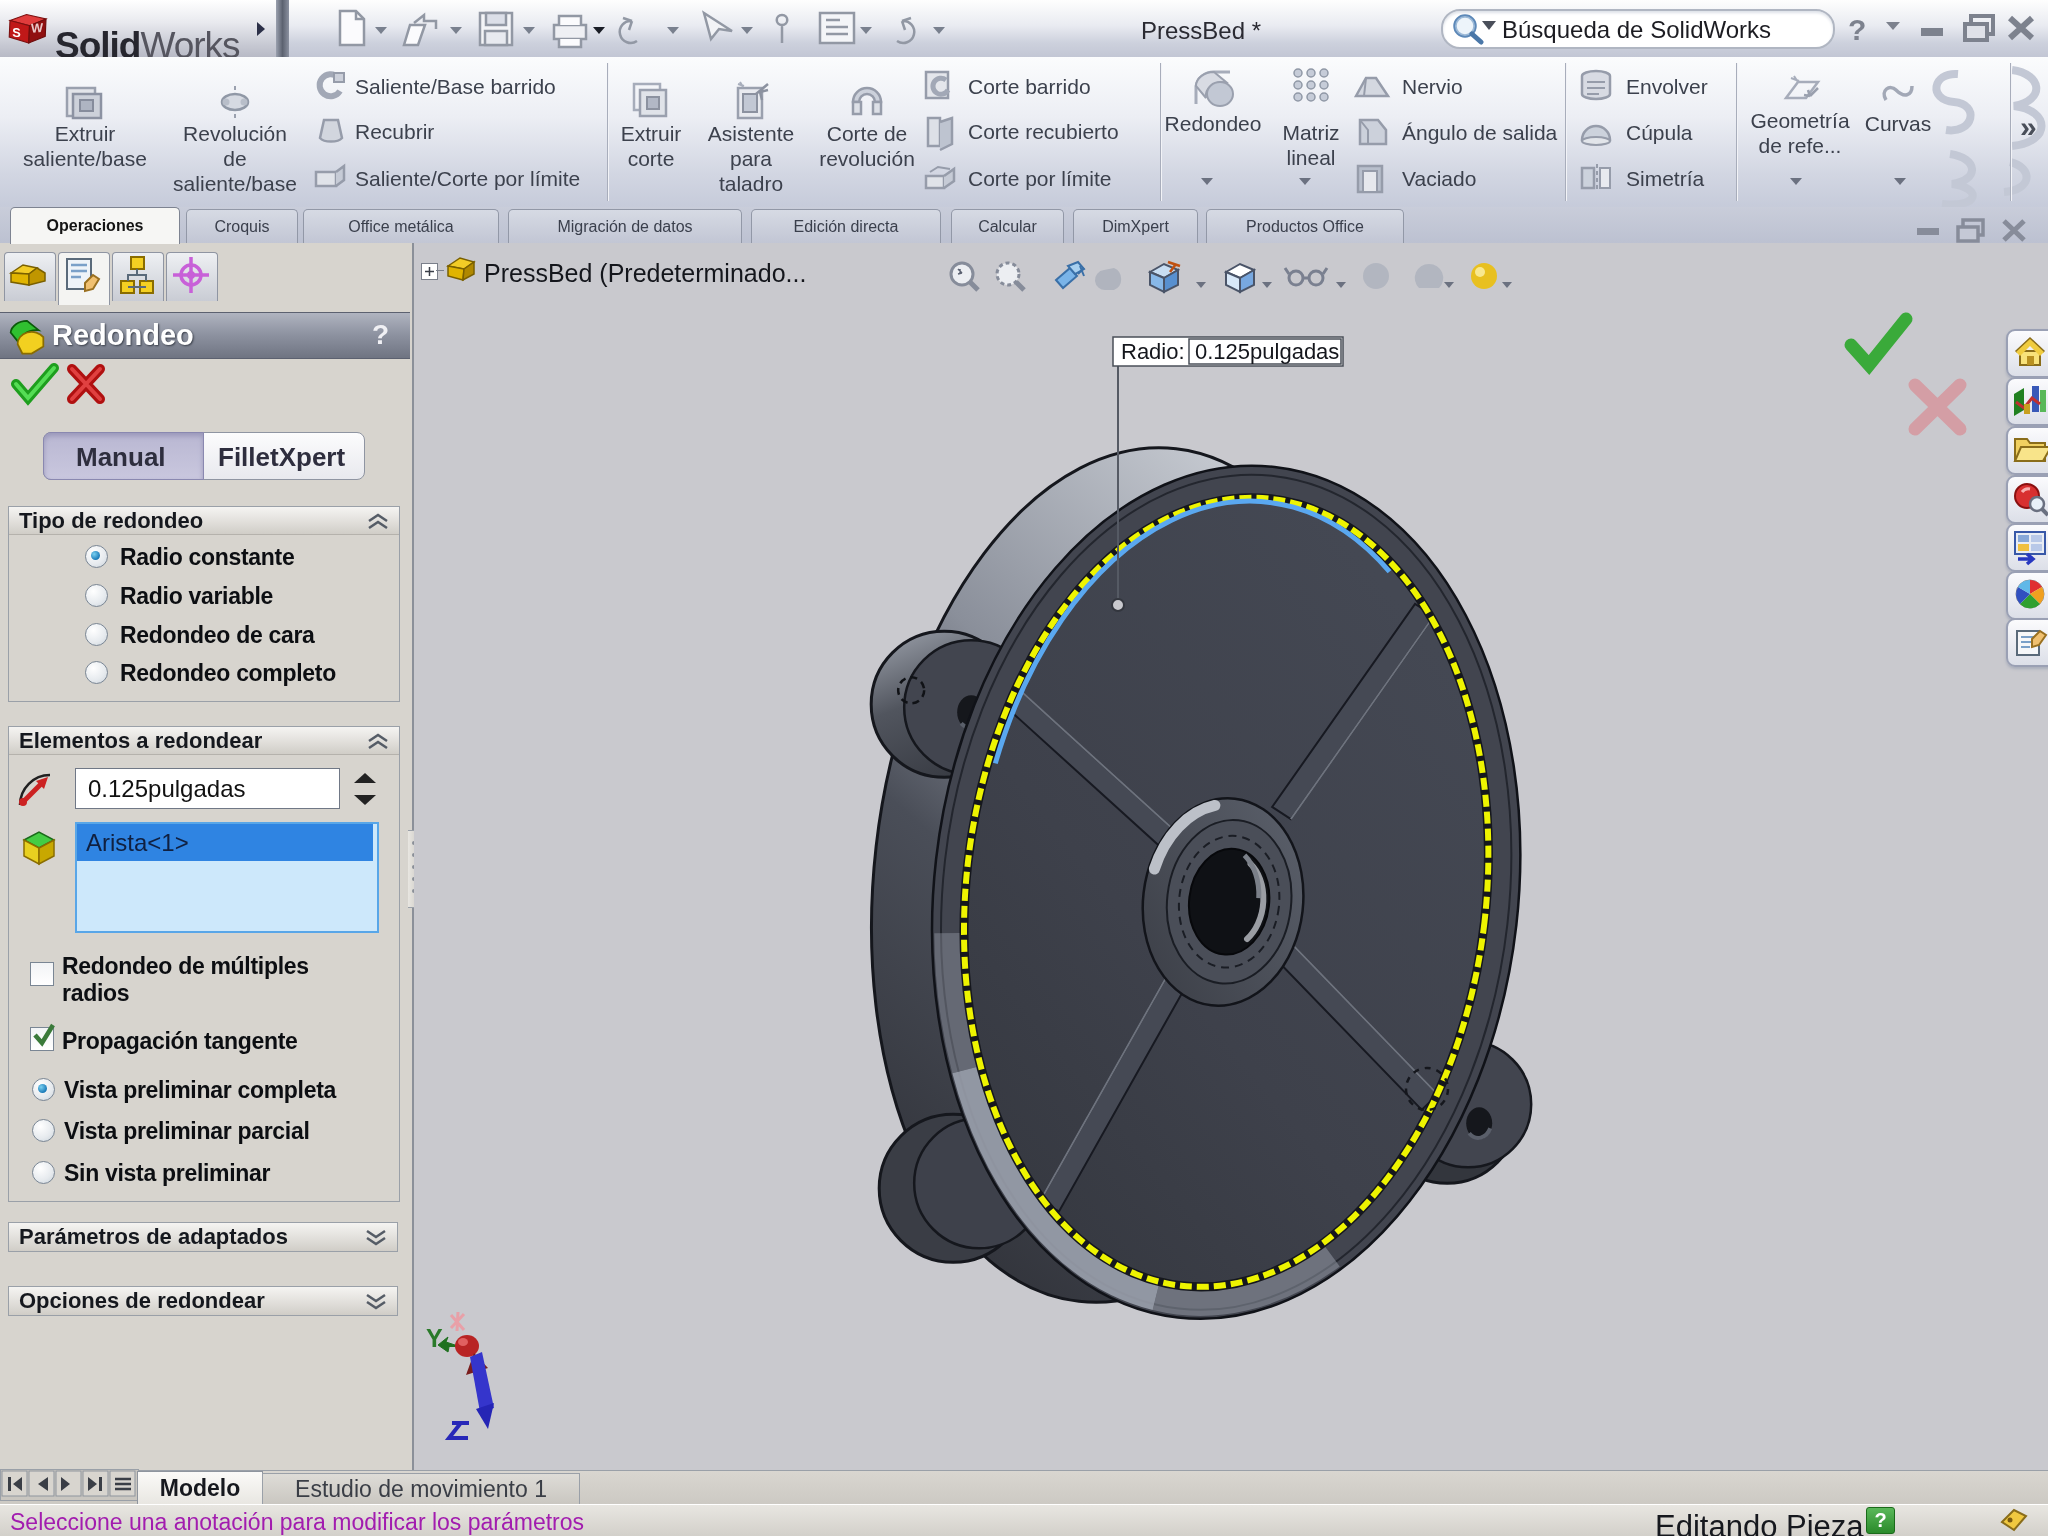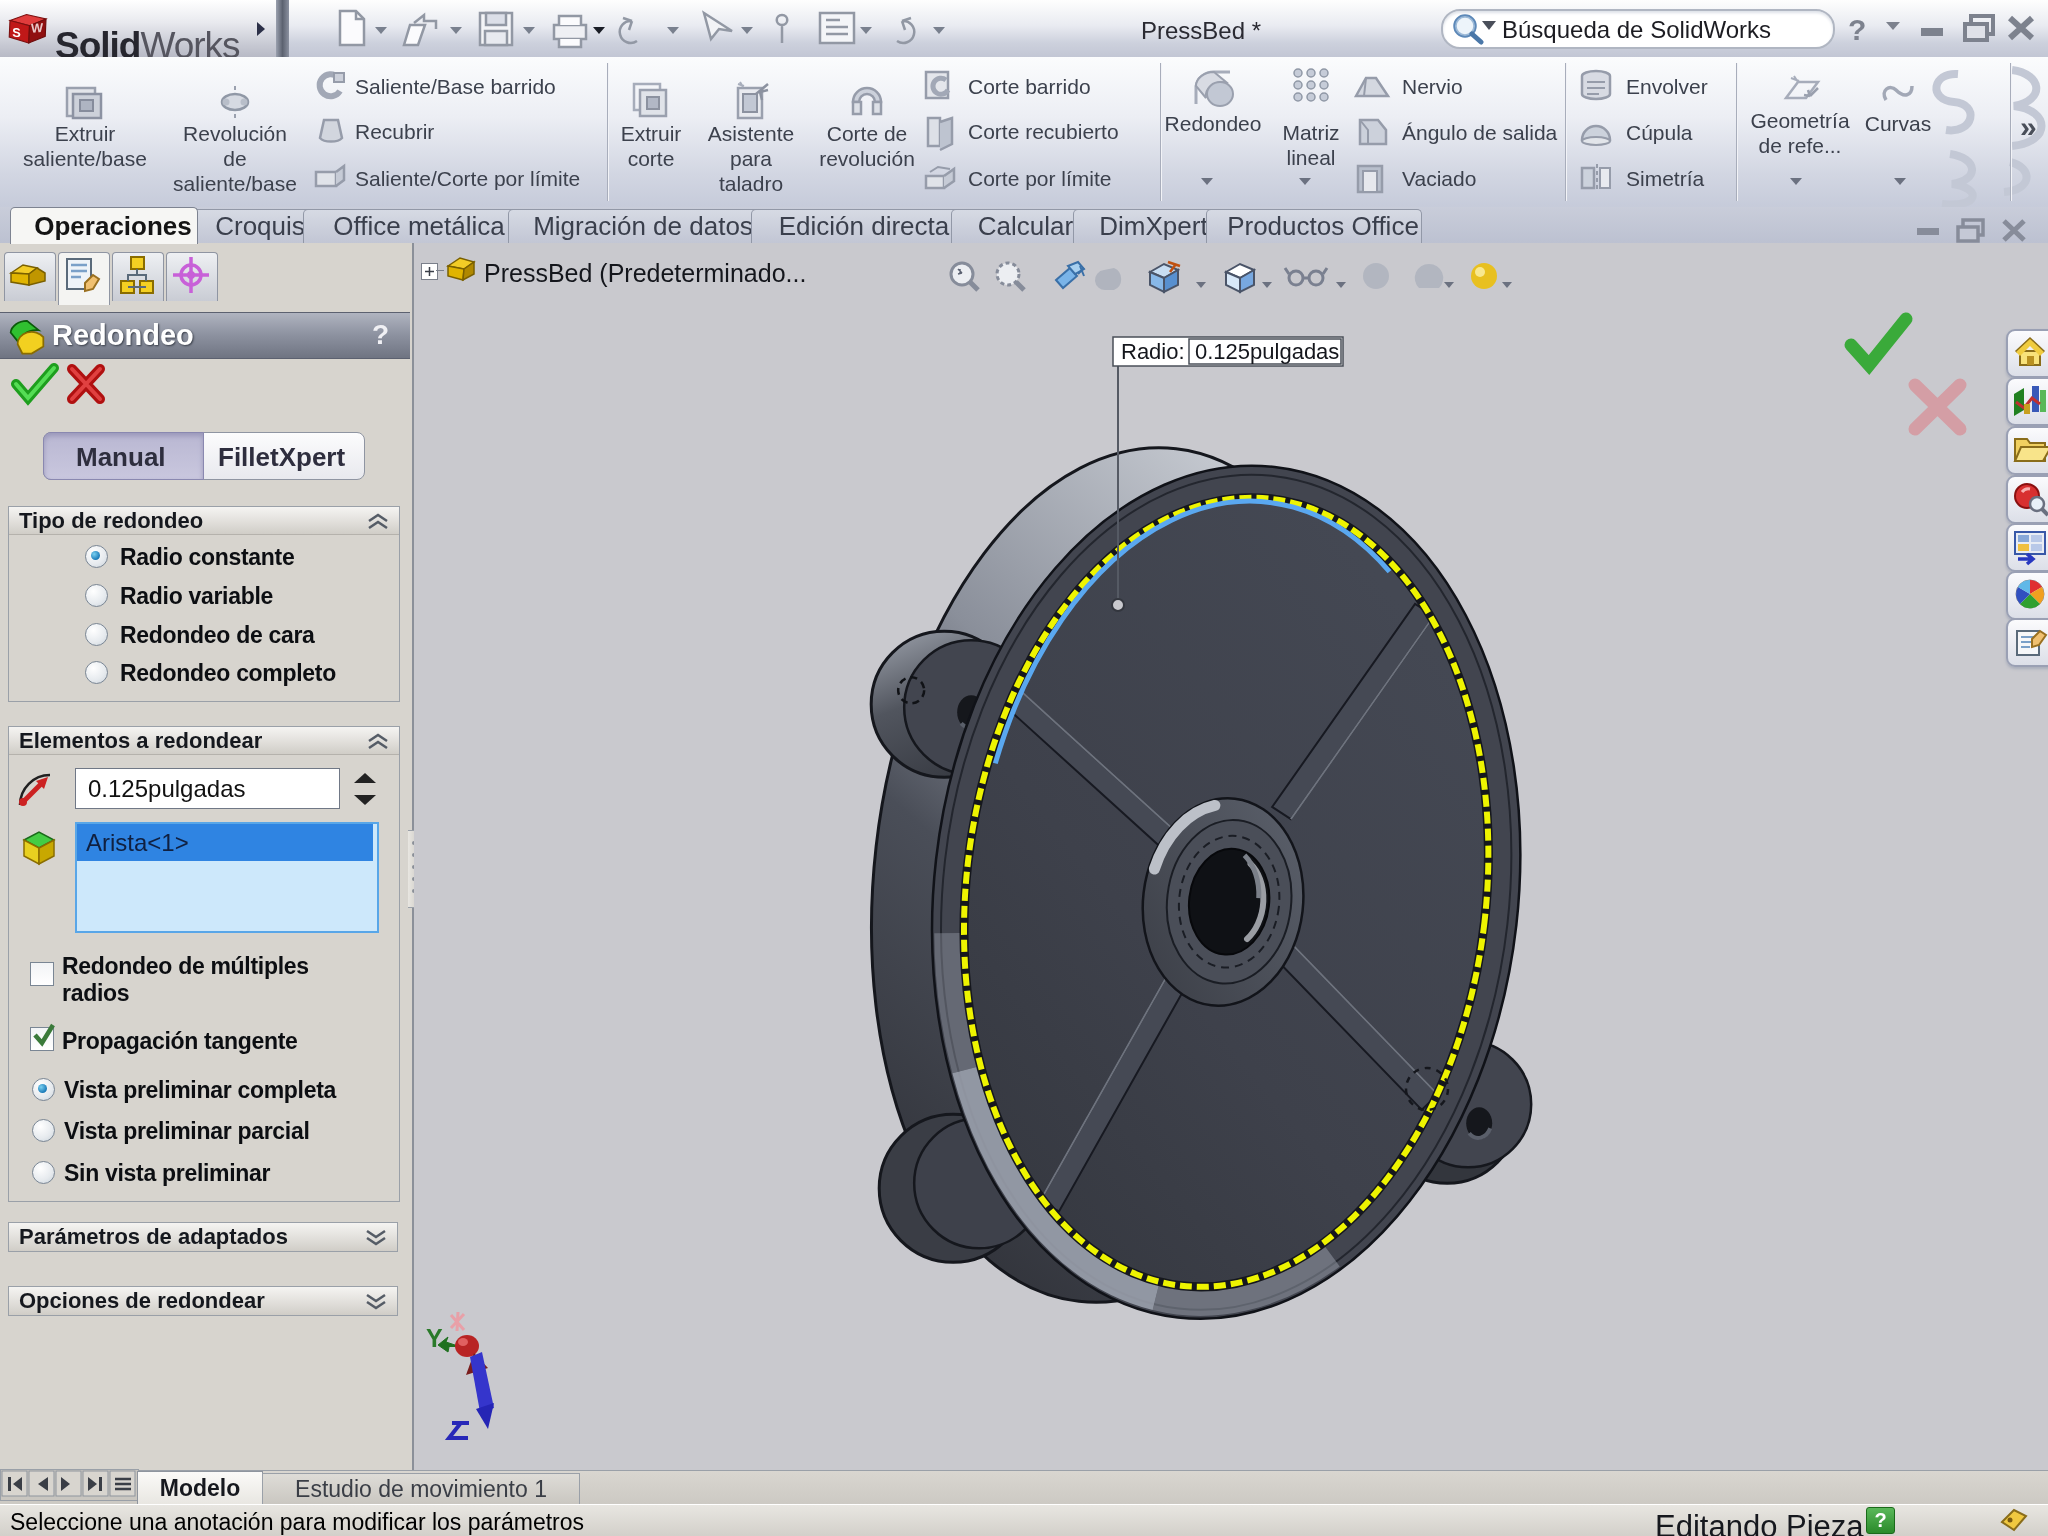--- a/index.html
+++ b/index.html
@@ -14,21 +14,21 @@
 
 #ribbon{left:0;top:57px;width:2048px;height:150px;
  background:linear-gradient(#fbfcfd,#eceef4 40%,#d2d6e2 78%,#c6cbda);border-bottom:1px solid #aab0be;}
 .rdiv{position:absolute;top:63px;width:1px;height:138px;background:#a8adbb;border-right:1px solid #f2f3f7;}
 .rlab{position:absolute;color:#3c414d;font-size:21px;line-height:25px;text-align:center;transform:translateX(-50%);}
 .rlabL{position:absolute;color:#3c414d;font-size:21px;line-height:25px;white-space:nowrap;}
 .dd{position:absolute;width:0;height:0;border-left:6px solid transparent;border-right:6px solid transparent;border-top:7px solid #6b7180;}
 
 #tabrow{left:0;top:207px;width:2048px;height:36px;background:linear-gradient(#c9cdda,#bcc1d1);border-bottom:1px solid #8f95a4;}
 .ctab{position:absolute;top:209px;height:33px;border:1px solid #9298a7;border-bottom:none;border-radius:5px 5px 0 0;
- background:linear-gradient(#d6dae4,#c2c6d4);color:#3a3f4c;font-size:26px;text-align:center;line-height:33px;padding-left:18px;}
+ background:linear-gradient(#d6dae4,#c2c6d4);color:#3a3f4c;font-size:16px;text-align:center;line-height:33px;}
 .ctab.on{background:#f6f6f4;color:#141414;font-weight:bold;top:207px;height:36px;line-height:36px;z-index:2;border-color:#7d8391;}
 
 #lpanel{left:0;top:243px;width:412px;height:1227px;background:#d7d4ce;border-right:2px solid #8b9099;}
 .pmtab{position:absolute;top:9px;width:50px;height:48px;border:1px solid #8f95a2;border-bottom:none;border-radius:4px 4px 0 0;background:linear-gradient(#eef0f3,#c9ccd4);}
 .pmtab.on{background:#f4f4f2;height:52px;z-index:2;}
 #pmhead{position:absolute;left:0px;top:69px;width:410px;height:45px;background:linear-gradient(#b0b4c0,#8f94a2 45%,#6f7482);border:1px solid #5c6170;border-left:none;border-right:none;}
 .gbox{position:absolute;left:8px;width:390px;border:1px solid #9aa0a8;background:#d7d4ce;}
 .ghead{height:27px;background:linear-gradient(#f5f4f2,#e3e1dd 50%,#d0cdc7);border-bottom:1px solid #b5b2ac;color:#15181e;font-weight:bold;font-size:22px;line-height:27px;padding-left:10px;}
 .gheadbar{position:absolute;left:8px;width:378px;height:28px;border:1px solid #9aa0a8;background:linear-gradient(#f5f4f2,#e3e1dd 50%,#d0cdc7);color:#15181e;font-weight:bold;font-size:22px;line-height:28px;padding-left:10px;}
 .radio{position:absolute;width:21px;height:21px;border-radius:50%;border:1px solid #7a8694;background:radial-gradient(circle at 35% 30%,#ffffff,#e6eaee 60%,#c9d2da);}
@@ -635,19 +635,19 @@
    <path d="M60 7 l9 7 l-9 7 z"></path>
    <path d="M87 7 l9 7 l-9 7 z"></path>
         <rect x="98" y="7" width="3" height="14"></rect>
    <path d="M114 9 h16 M114 14 h16 M114 19 h16" stroke="#3a3e46" stroke-width="2.5"></path>
   </g>
  </svg>
 </div>
 <div class="abs" style="left:137px;top:1471px;width:124px;height:33px;background:linear-gradient(#fbfaf8,#e8e6e1);border:1px solid #8f959e;border-bottom:none;text-align:center;font-weight:bold;font-size:23px;line-height:33px;color:#16181e;">Modelo</div>
 <div class="abs" style="left:262px;top:1473px;width:316px;height:31px;background:linear-gradient(#dedcd7,#c9c6c0);border:1px solid #9aa0a8;border-bottom:none;text-align:center;font-size:23px;line-height:31px;color:#3a3e46;">Estudio de movimiento 1</div>
 <div class="abs" id="statusbar"></div>
-<div class="abs" style="left:10px;top:1509px;font-size:23px;color:#000000;">Seleccione una anotación para modificar los parámetros</div>
+<div class="abs" style="left:10px;top:1509px;font-size:23px;color:#a21caf;">Seleccione una anotación para modificar los parámetros</div>
 <div class="abs" style="left:1655px;top:1509px;font-size:31px;color:#16181e;">Editando Pieza</div>
 <div class="abs" style="left:1866px;top:1507px;width:27px;height:25px;background:linear-gradient(#5ab85a,#2a8a2a);border:1px solid #1a6a1a;border-radius:3px;color:#fff;font-weight:bold;font-size:20px;text-align:center;line-height:25px;">?</div>
 <svg class="abs" style="left:1998px;top:1506px" width="32" height="28" viewBox="0 0 32 28">
  <path d="M4 16 L16 4 L28 10 L16 24 Z" fill="#f0c840" stroke="#8a6d1a" stroke-width="2"></path>
  <circle cx="12" cy="14" r="2.5" fill="#7a5a10"></circle>
 </svg>
 
 </body></html>

